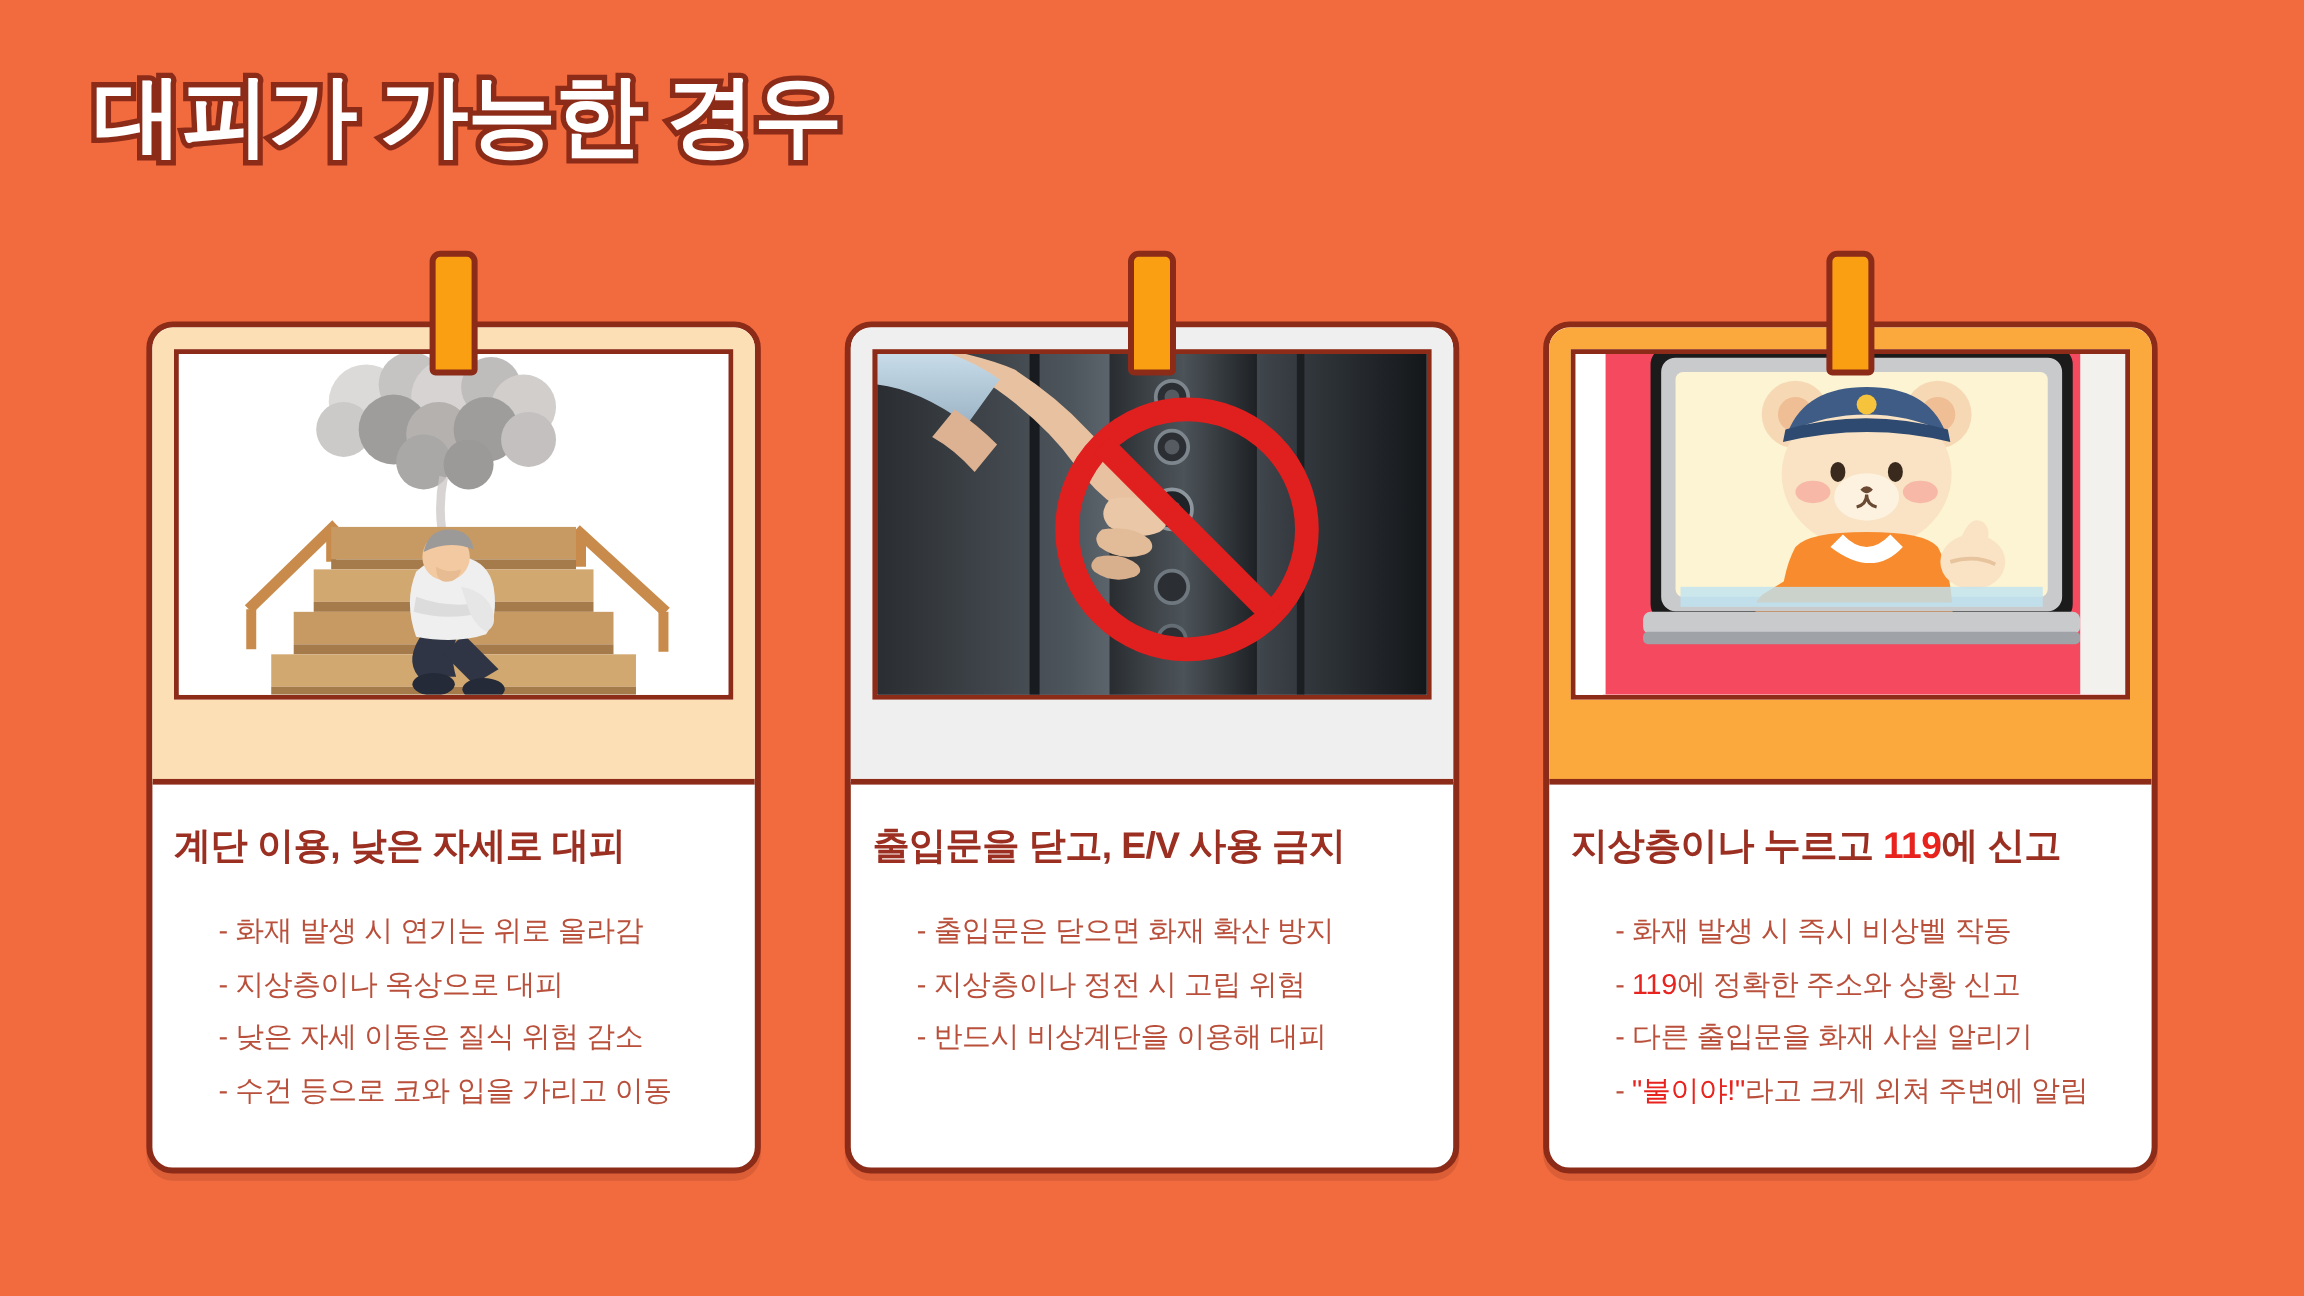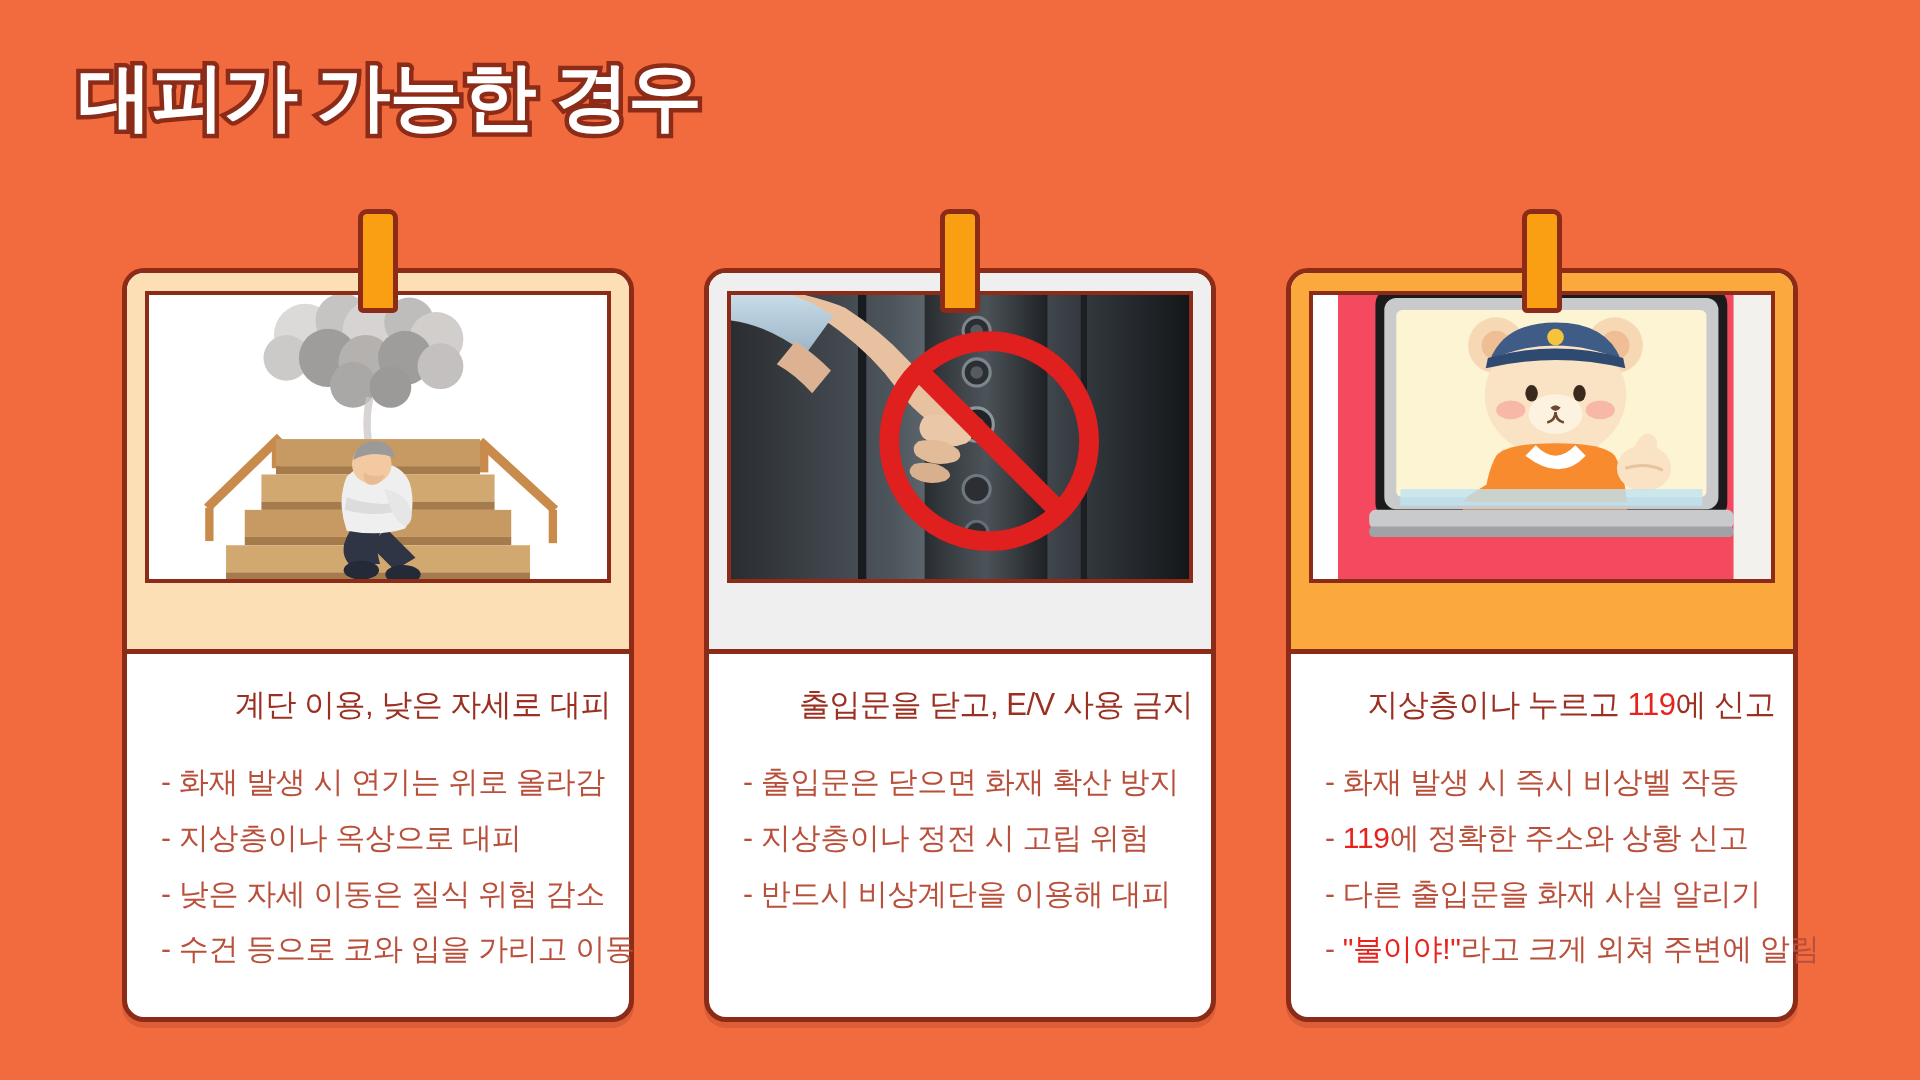--- a/index.html
+++ b/index.html
@@ -73,35 +73,36 @@
     height:292px;
     border:4px solid #8C2B18;
     overflow:hidden;
     position:relative;
     background:#fff;
   }
 
   
   .body { padding:30px 18px 40px 18px; }
   .card-heading {
-    text-align:right;
+    text-align:left;
     font-size:31px;
-    font-weight:normal;
+    font-weight:bold;
     color:#9B3022;
     white-space:nowrap;
     letter-spacing:-.5px;
   }
   .card-heading .hl { color:#E8231E; }
   .bullets { margin-top:28px; padding-left:16px; }
   .bullet {
-    font-size:30px;
+    font-size:24px;
     color:#B9503C;
     line-height:1.86;
     white-space:nowrap;
     letter-spacing:-.3px;
+    margin-left:21px;
   }
   .bullet .hl { color:#E8231E; }
 
   
   .ill1 { background:#FFFFFF; width:100%; height:100%; }
 
   
   .ill2 { background:#1b1c1e; width:100%; height:100%; }
 
   

